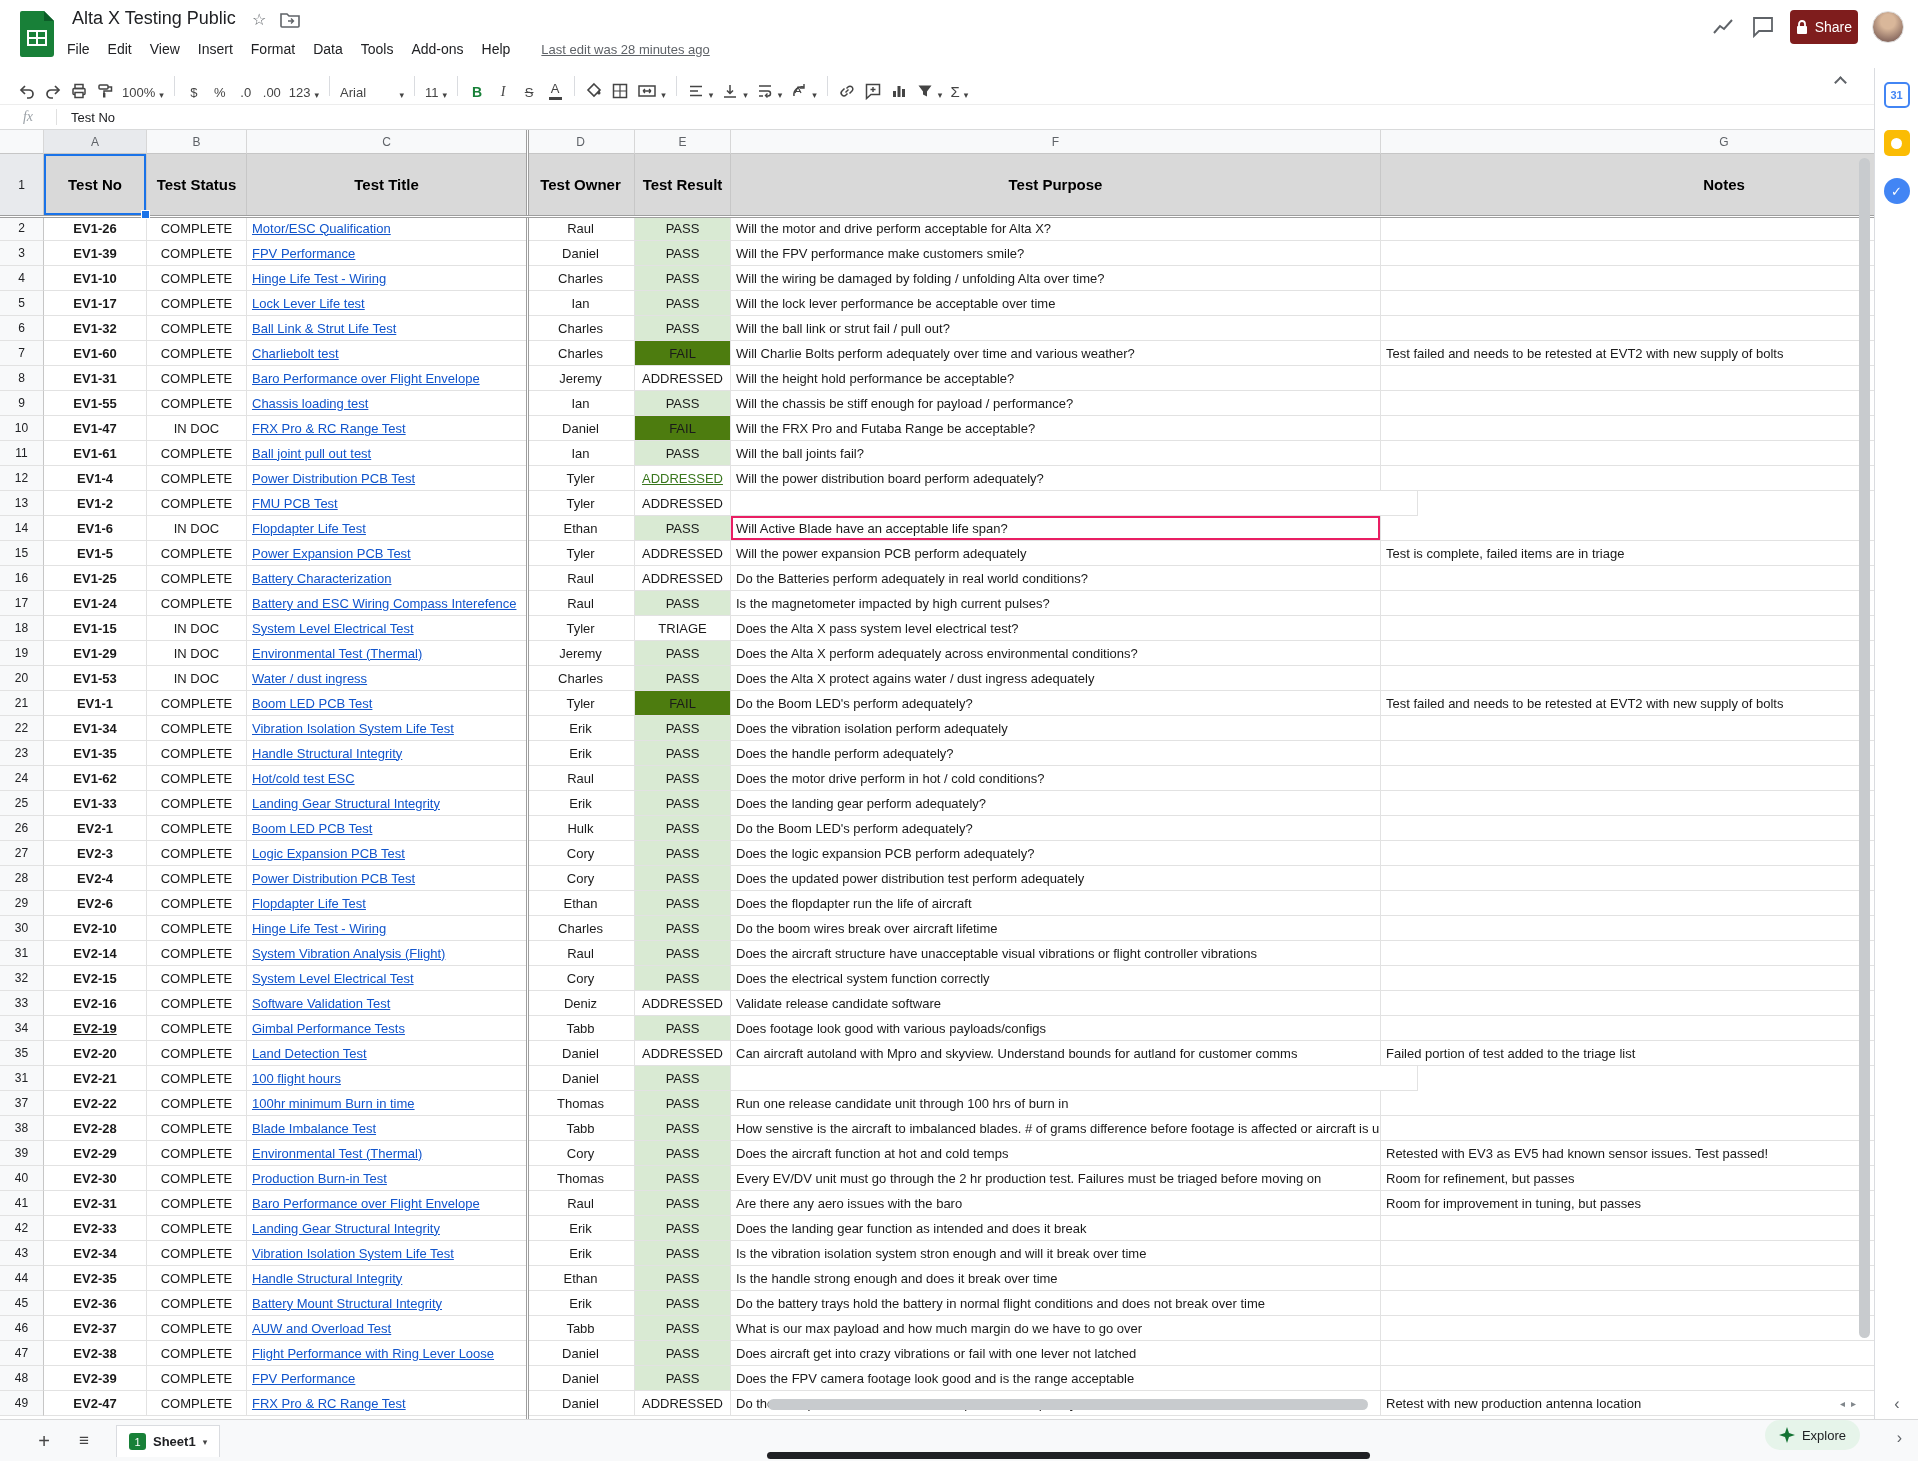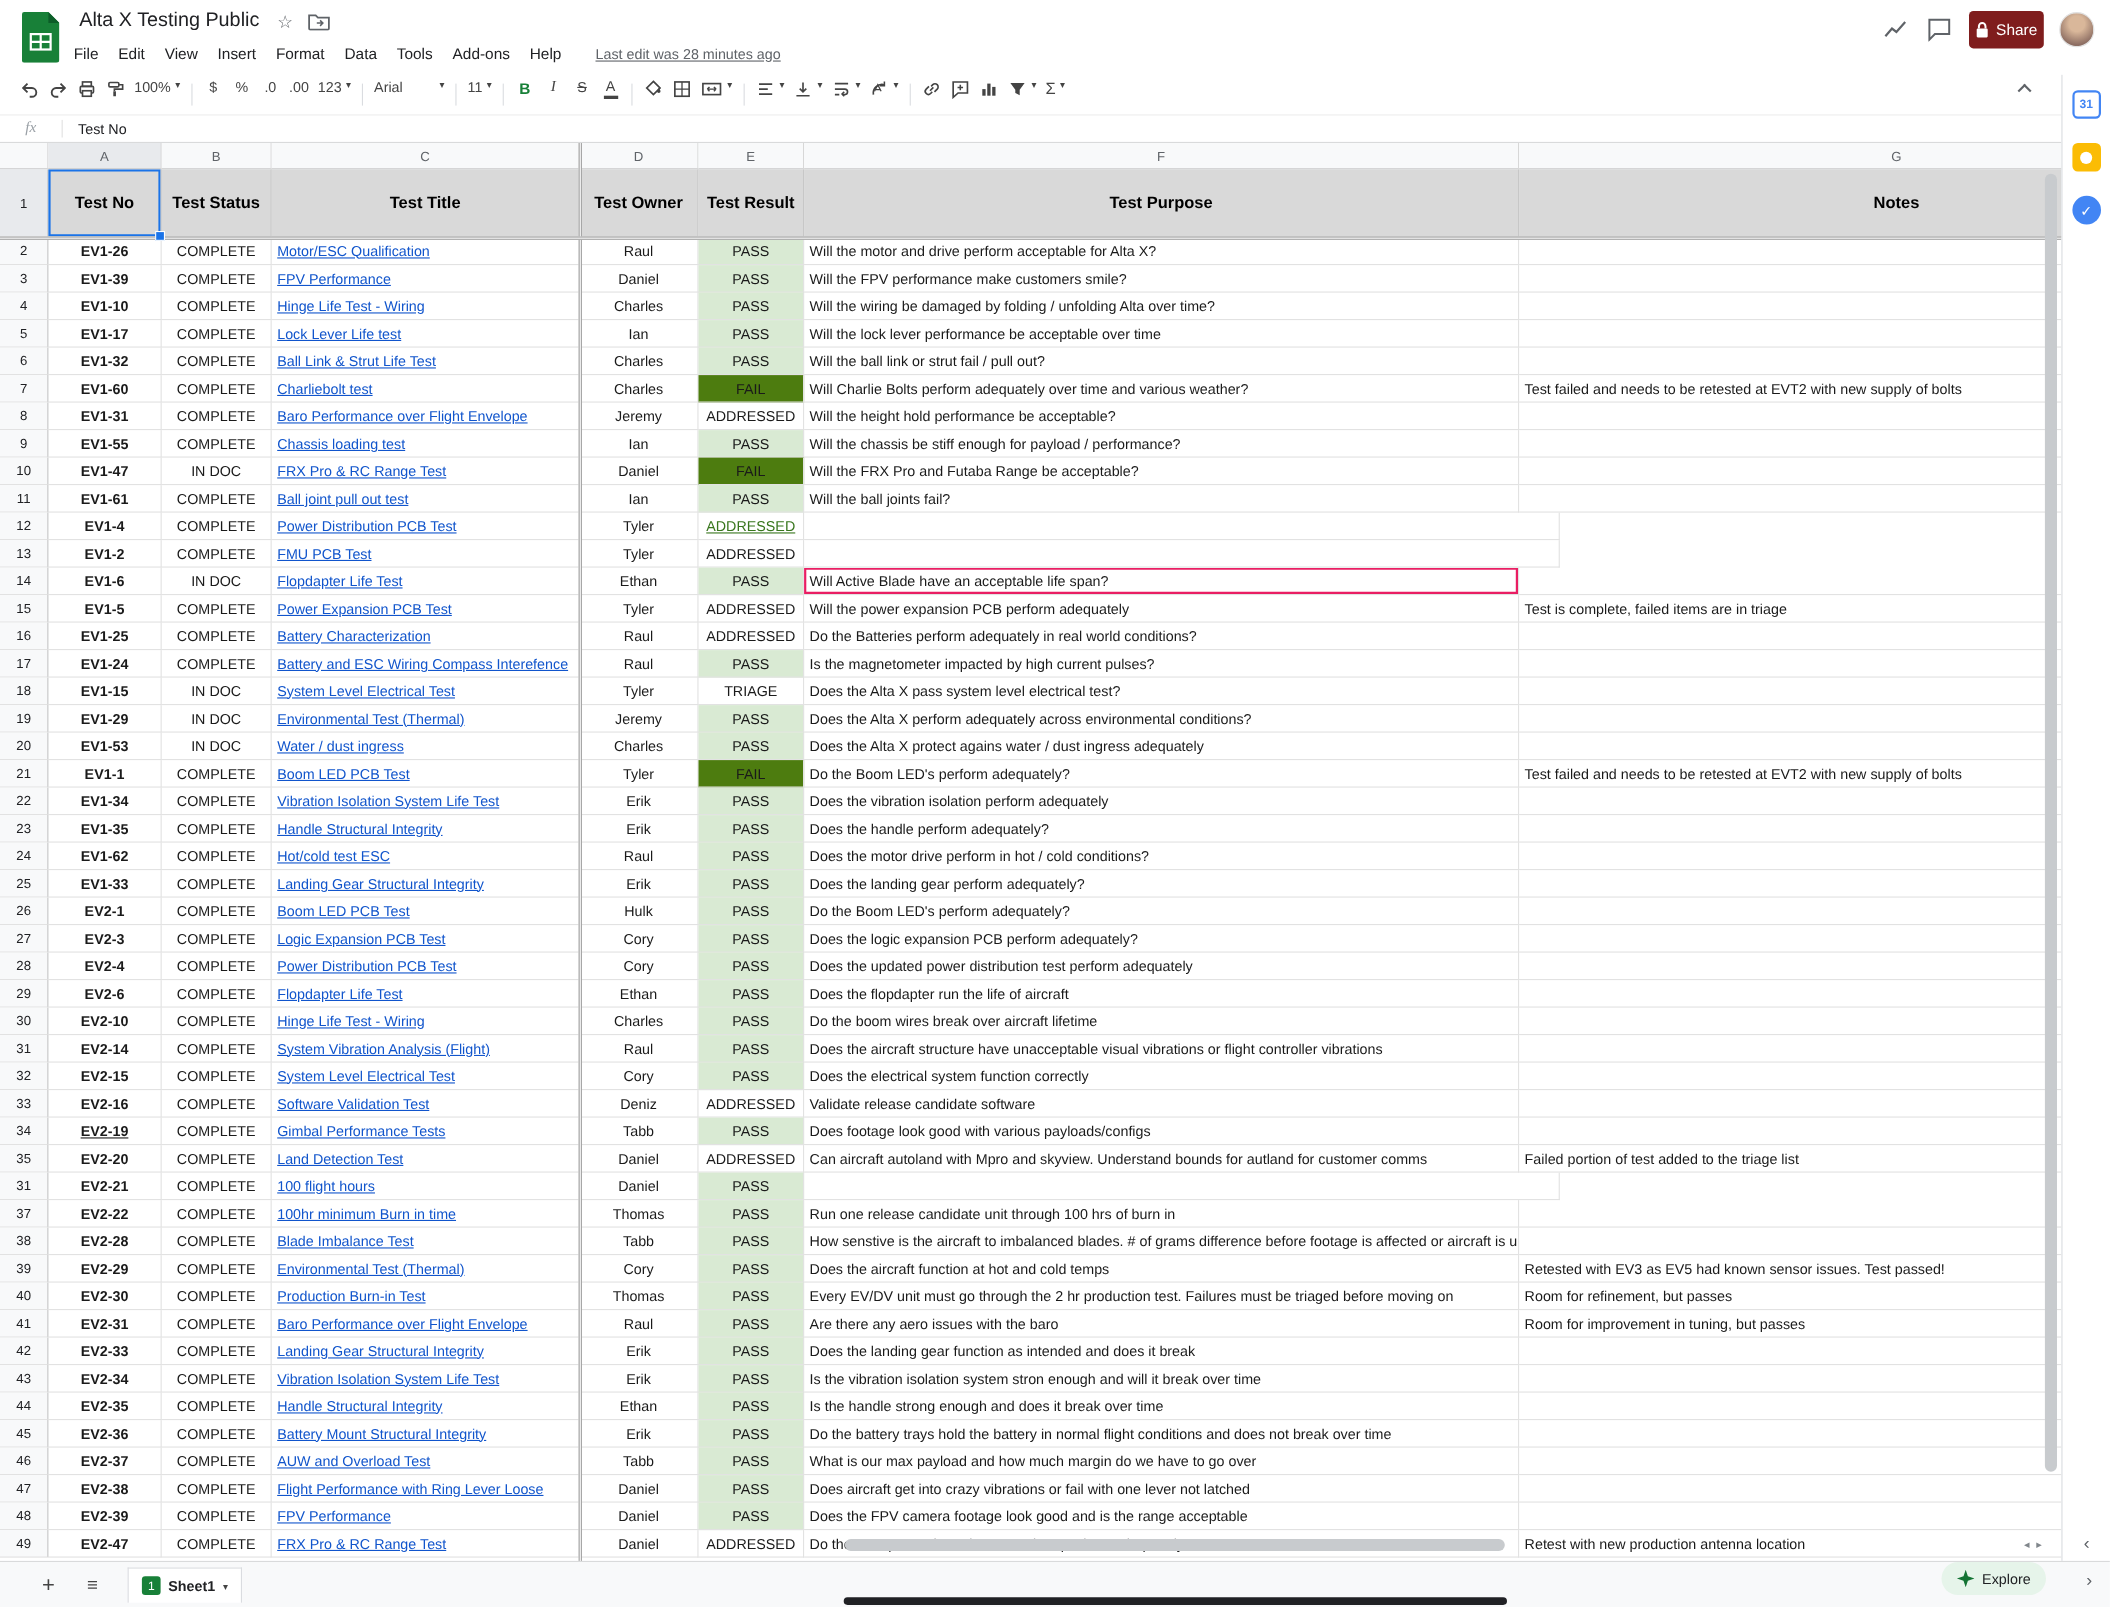--- a/index.html
+++ b/index.html
@@ -15,21 +15,21 @@
   #menubar { position:absolute; left:58px; top:38px; display:flex; align-items:center; }
   .menu-item { padding:3px 9px; font-size:14px; color:#202124; border-radius:3px; cursor:default; }
   #last-edit { margin-left:22px; font-size:13px; color:#5f6368; text-decoration:underline; white-space:nowrap; }
   #tb-right { position:absolute; right:14px; top:10px; display:flex; align-items:center; gap:14px; }
   .tb-icon { width:26px; height:26px; display:flex; align-items:center; justify-content:center; }
   #share-btn { height:34px; padding:0 6px; background:#7f1d1d; border-radius:4px; display:flex; align-items:center; gap:7px; color:#fff; font-size:14px; }
   #avatar { width:32px; height:32px; border-radius:50%; background:radial-gradient(circle at 50% 32%, #d9b79a 28%, #8d6e63 75%); border:1px solid #e0e0e0; }
 
   
   #toolbar { position:absolute; top:68px; left:0; width:1874px; height:36px; background:#fff; display:flex; align-items:center; padding-left:14px; }
-  .tbtn { height:28px; min-width:26px; padding:0 4px; display:flex; align-items:flex-start; justify-content:center; color:#444; font-size:13px; border-radius:3px; }
+  .tbtn { height:28px; min-width:26px; padding:0 4px; display:flex; align-items:flex-end; justify-content:center; color:#444; font-size:13px; border-radius:3px; }
   .tsep { width:1px; height:20px; background:#dadce0; margin:0 6px; flex:none; }
   .tcaret { font-size:9px; color:#444; margin-left:4px; }
   .bold-on { color:#188038; font-weight:bold; font-size:14px; }
   .ital { font-style:italic; font-family:"Liberation Serif", serif; font-size:14px; }
   .strike { text-decoration:line-through; font-size:13px; }
   .acolor { display:flex; flex-direction:column; align-items:center; line-height:1; }
   .acolor .bar { width:13px; height:3px; background:#444; margin-top:2px; }
   #collapse-toolbar { position:absolute; left:1836px; top:78px; }
   .chev-up { width:9px; height:9px; border-left:2px solid #5f6368; border-top:2px solid #5f6368; transform:rotate(45deg); }
 
@@ -427,20 +427,21 @@
         <div class="cell col-f">Will the ball joints fail?</div>
         <div class="cell col-g"></div>
       </div>
       <div class="grow data-row">
         <div class="cell col-rn rn">12</div>
         <div class="cell col-a ctr testno">EV1-4</div>
         <div class="cell col-b ctr">COMPLETE</div>
         <div class="cell col-c linkcell">Power Distribution PCB Test</div>
         <div class="cell col-d ctr">Tyler</div>
         <div class="cell col-e ctr result-link">ADDRESSED</div>
+        <div class="cell col-f">Will the power distribution board perform adequately?</div>
         <div class="cell col-g"></div>
       </div>
       <div class="grow data-row">
         <div class="cell col-rn rn">13</div>
         <div class="cell col-a ctr testno">EV1-2</div>
         <div class="cell col-b ctr">COMPLETE</div>
         <div class="cell col-c linkcell">FMU PCB Test</div>
         <div class="cell col-d ctr">Tyler</div>
         <div class="cell col-e ctr">ADDRESSED</div>
         <div class="cell col-g"></div>

